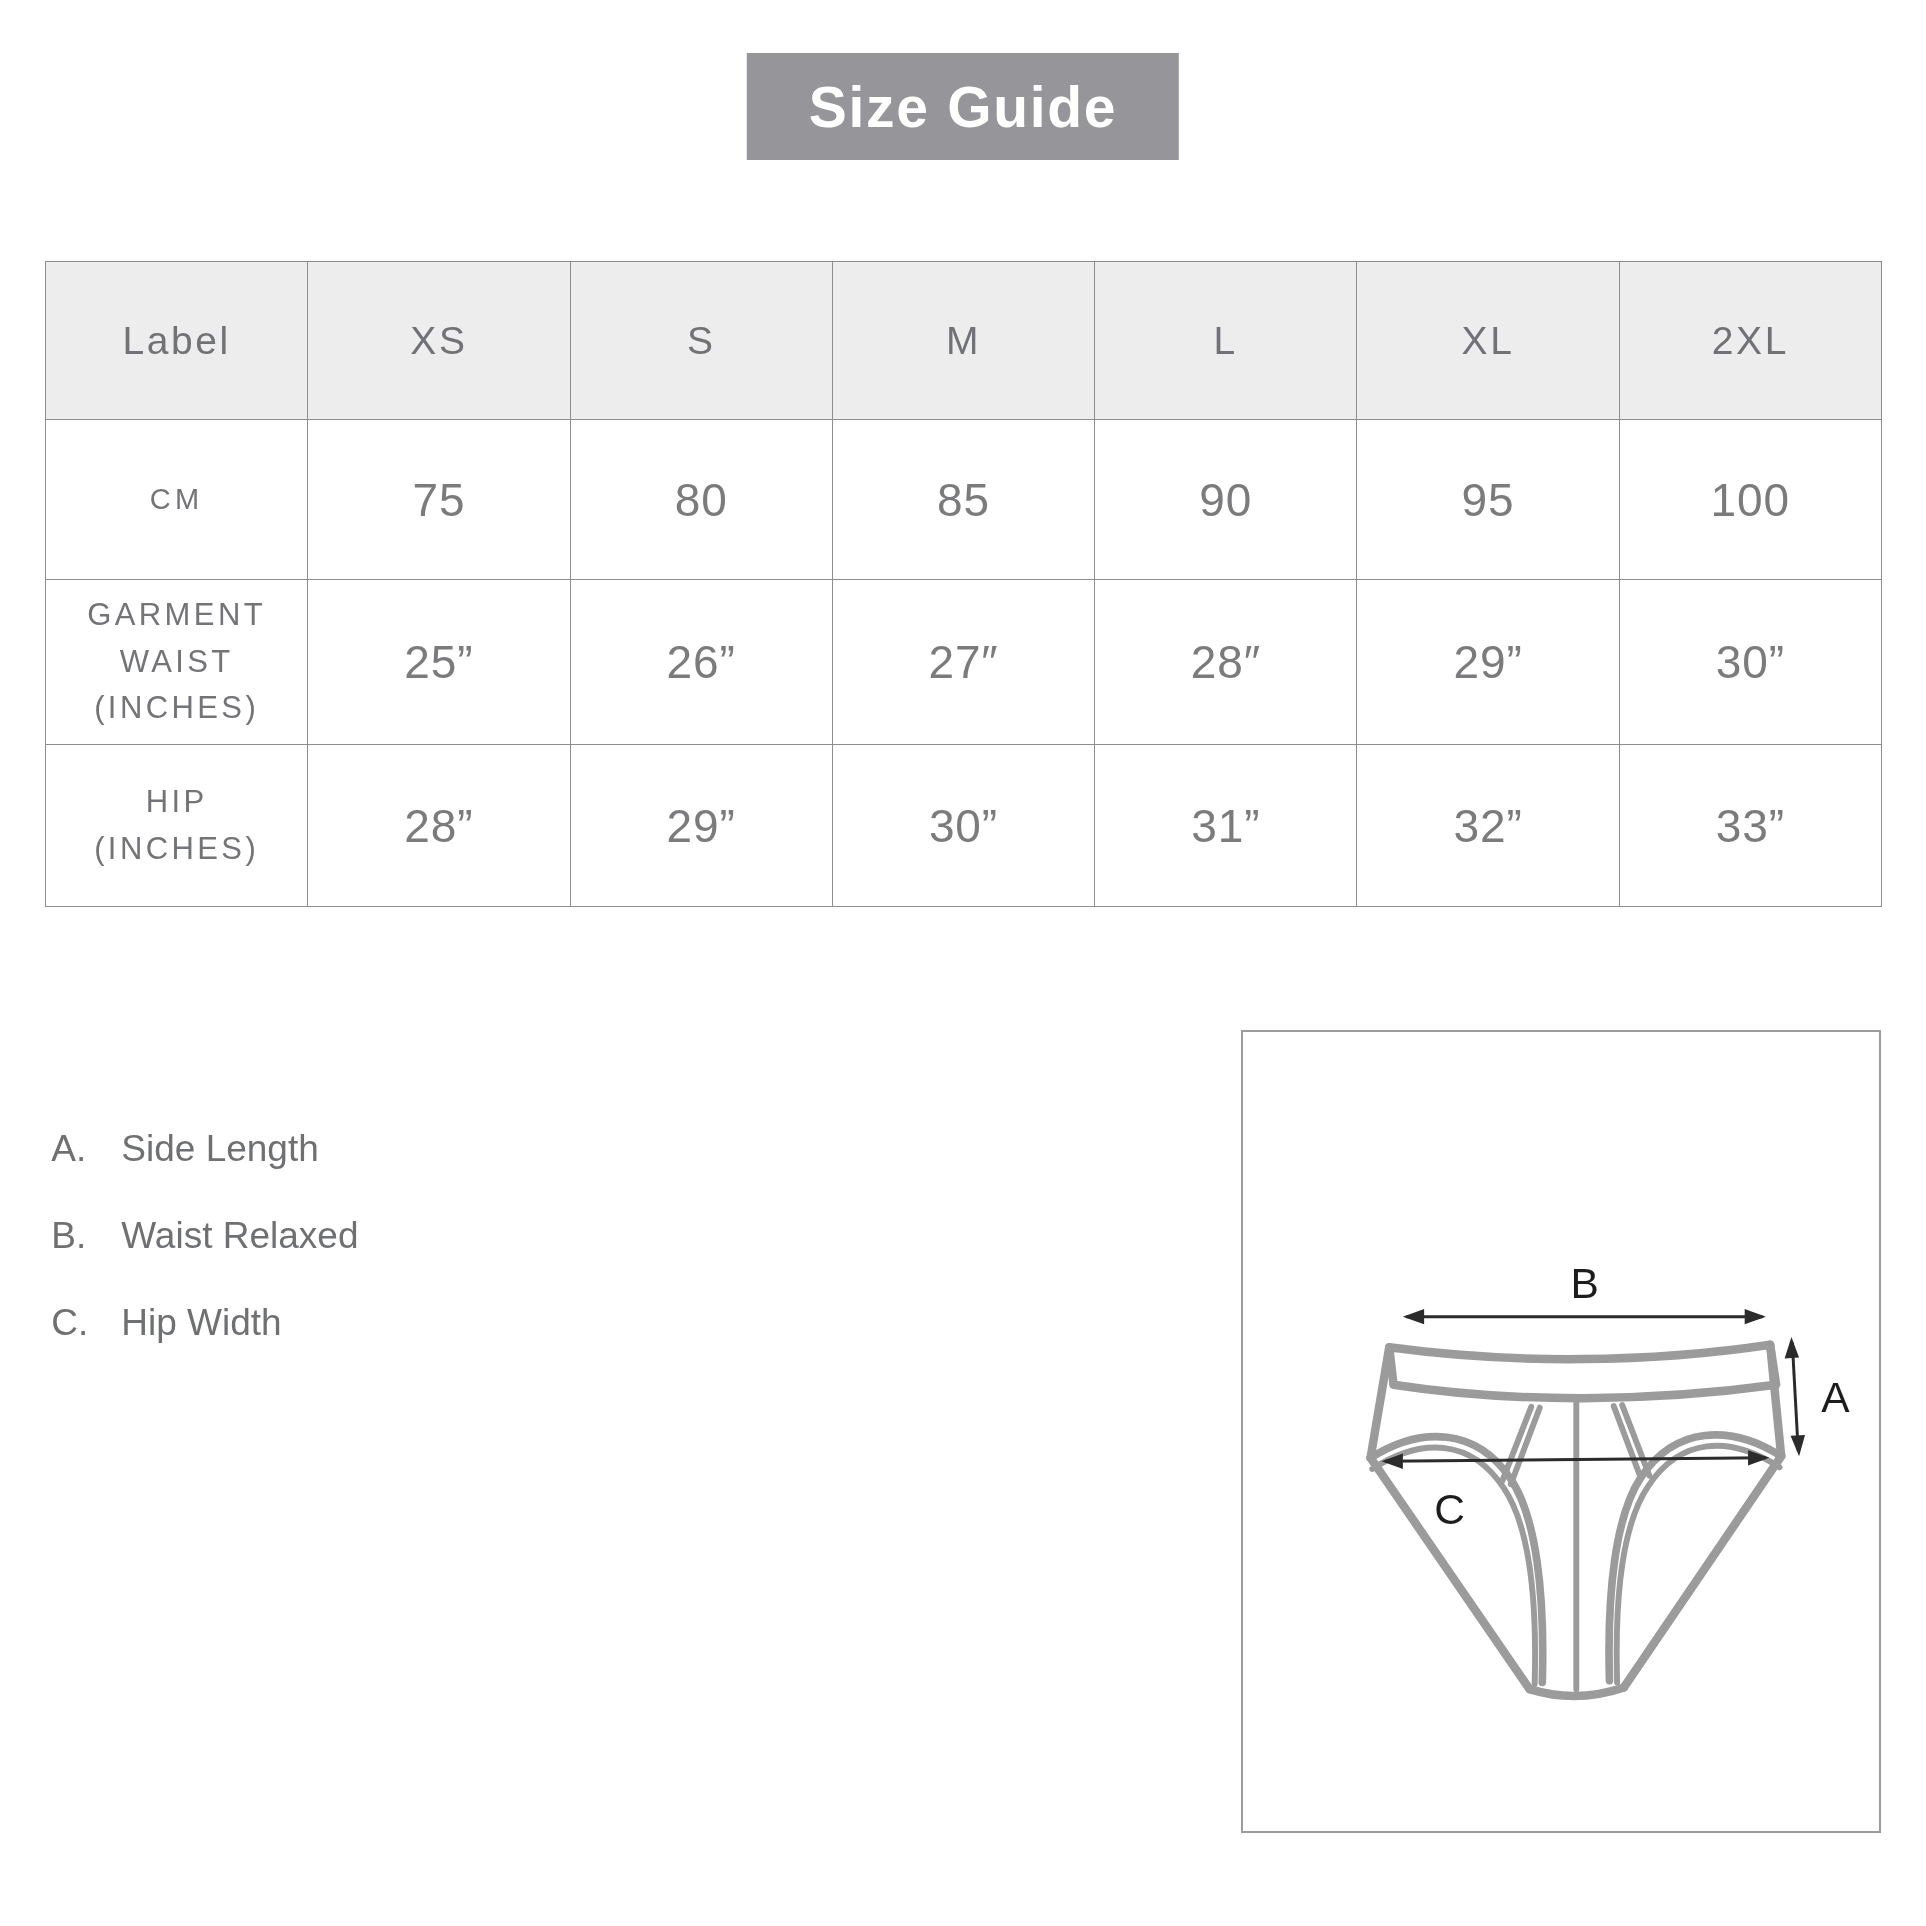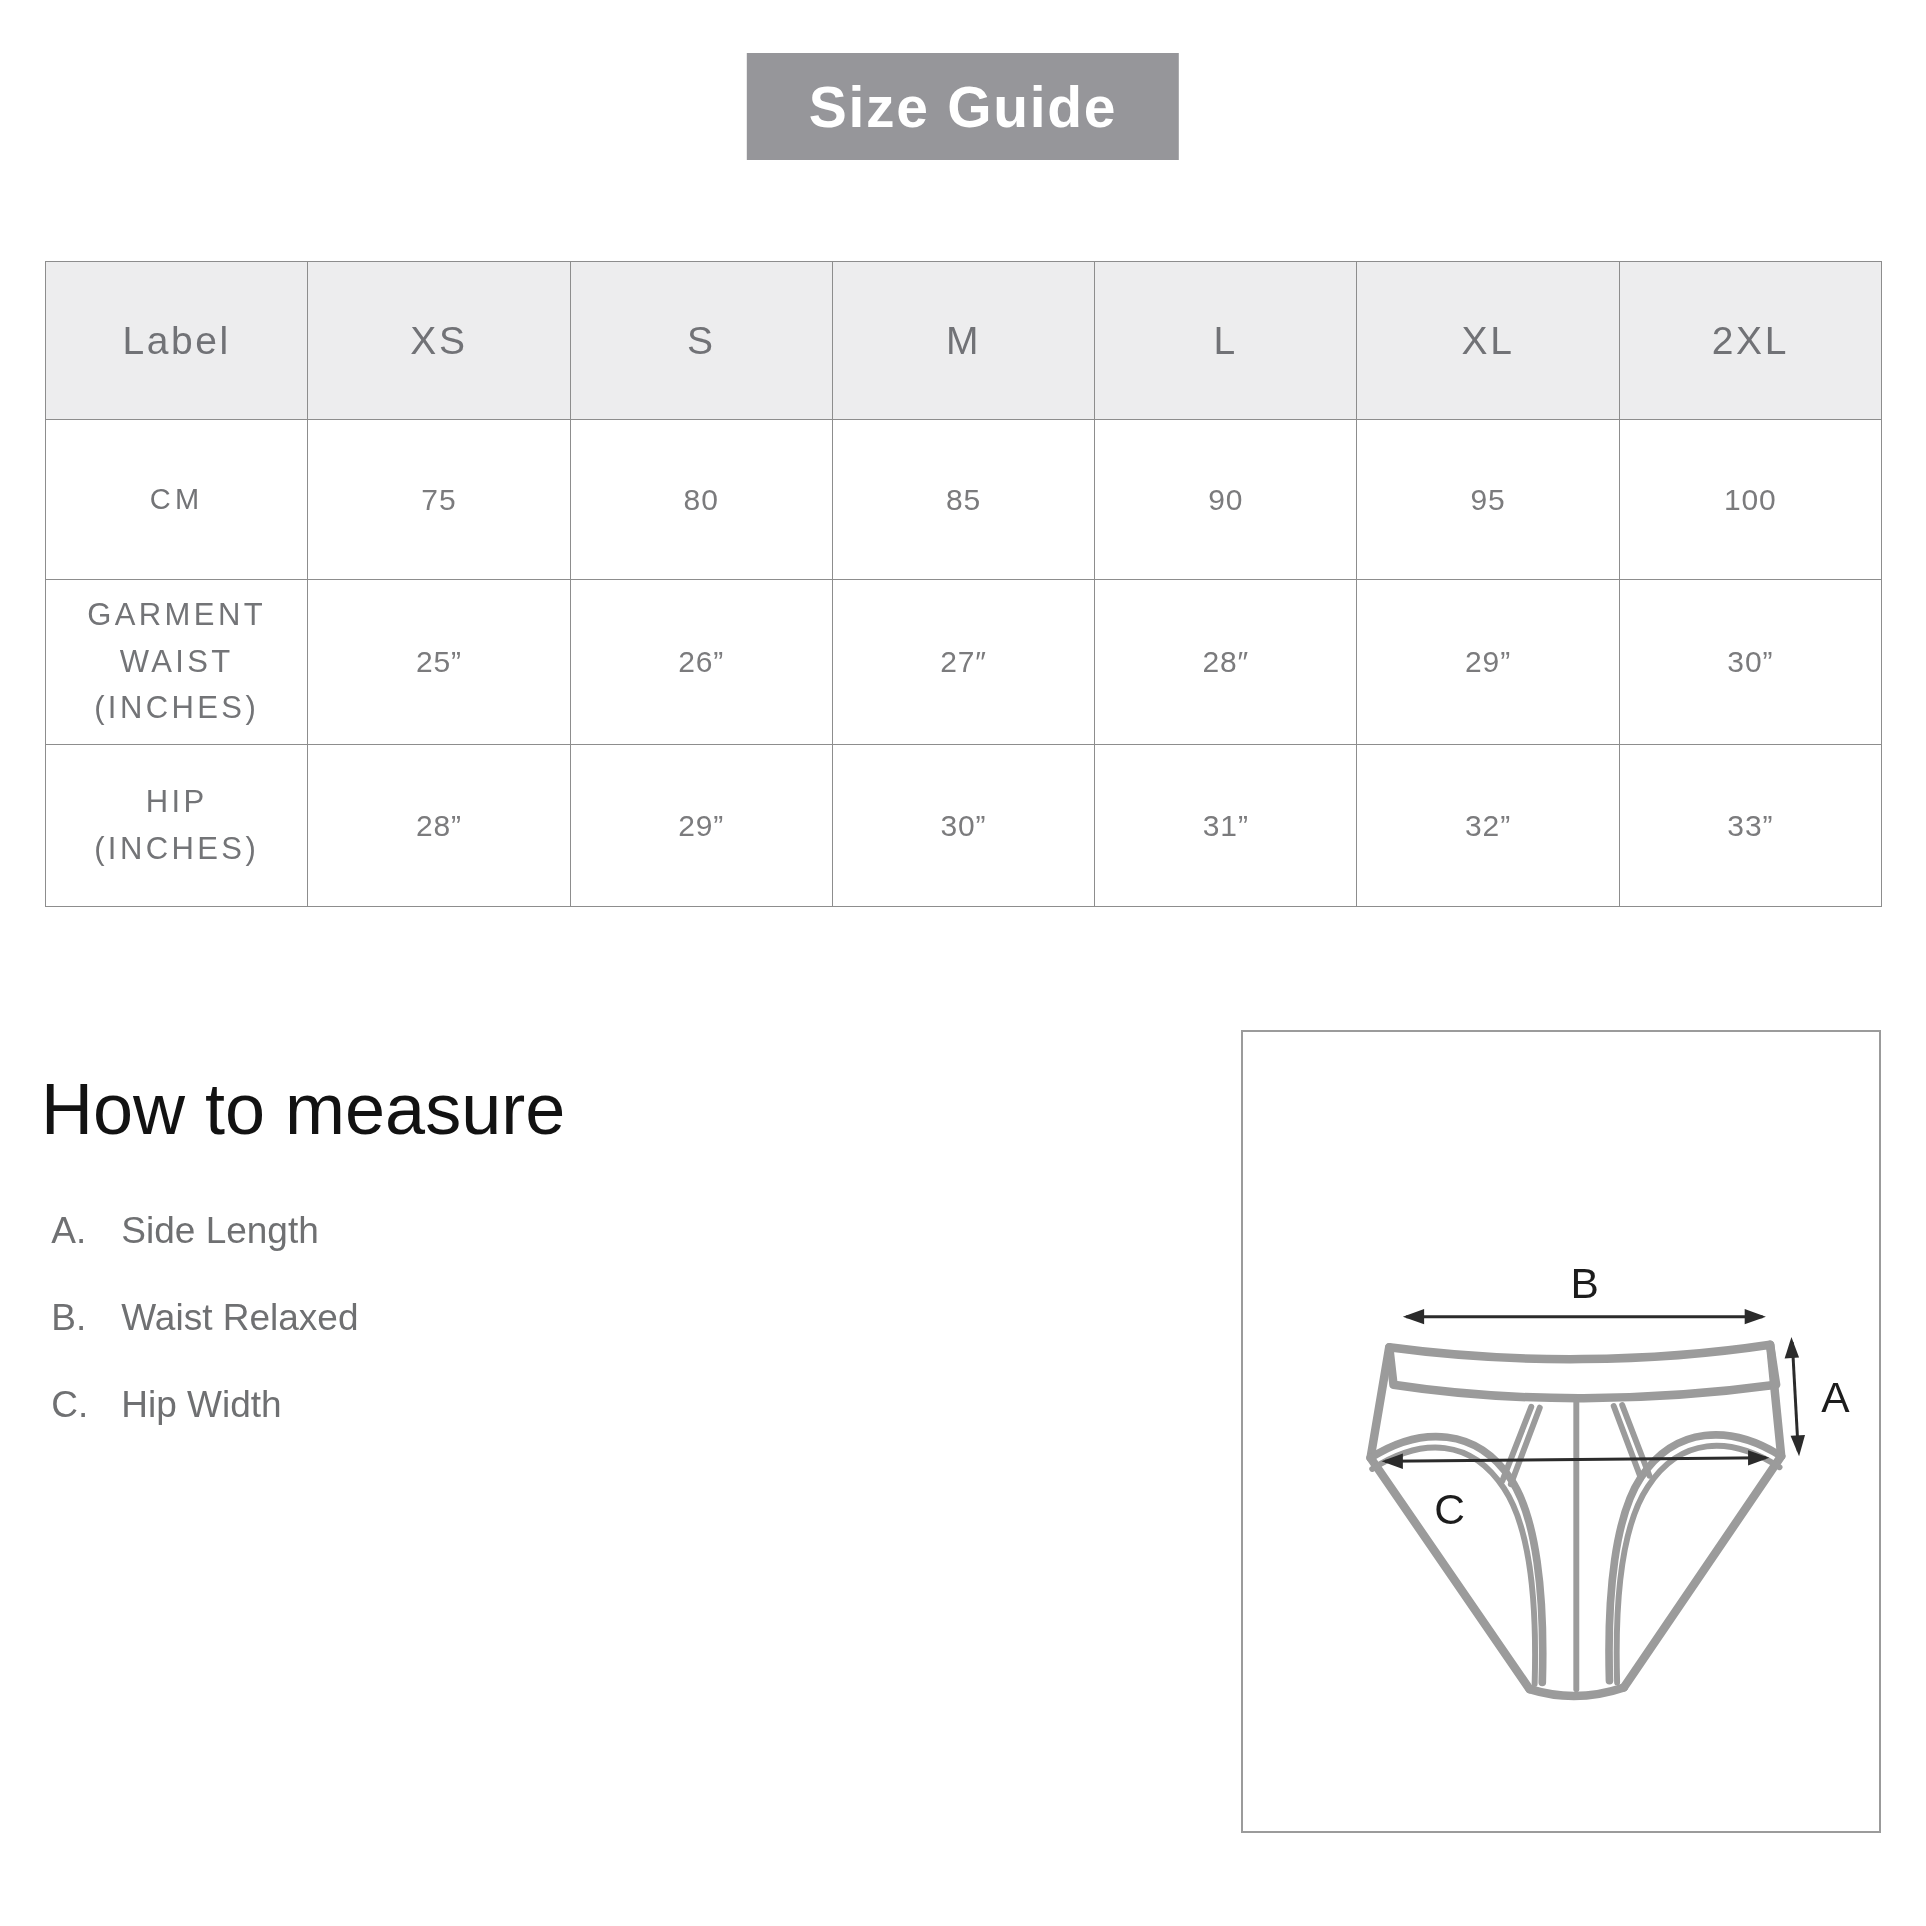--- a/index.html
+++ b/index.html
@@ -19,21 +19,21 @@
   }
   .size-table td,.size-table th{
     border:1.7px solid #8d8d8d;text-align:center;vertical-align:middle;
     padding:12px;
   }
   .size-table thead th{
     background:#ededee;color:#717276;font-weight:400;
     font-size:39px;letter-spacing:2.6px;height:133px;
   }
   .size-table td.value-cell{
-    color:#7b7b7d;font-size:30px;letter-spacing:0.9px;background:#ffffff;
+    color:#7b7b7d;font-size:46px;letter-spacing:0.9px;background:#ffffff;
   }
   .size-table td.row-label{
     color:#737477;font-size:31px;letter-spacing:3.4px;line-height:1.5;
     white-space:pre-line;background:#ffffff;
   }
   .size-table tbody tr:nth-child(1) td{height:135px;}
   .size-table tbody tr:nth-child(2) td{height:140px;}
   .size-table tbody tr:nth-child(3) td{height:137px;}
   .size-table tbody tr:nth-child(4) td{height:118px;}
   .size-table tbody tr:nth-child(1) td.row-label{font-size:29px;letter-spacing:4.3px;}
@@ -110,21 +110,20 @@
       <td class="value-cell">29”</td>
       <td class="value-cell">30”</td>
       <td class="value-cell">31”</td>
       <td class="value-cell">32”</td>
       <td class="value-cell">33”</td>
     </tr>
   </tbody>
 </table>
 
 <div class="measure">
-  <h2>How to measure</h2>
   <div class="items">
     <div class="item">
       <span class="key">A.</span>
       <span class="lbl">Side Length</span>
     </div>
     <div class="item">
       <span class="key">B.</span>
       <span class="lbl">Waist Relaxed</span>
     </div>
     <div class="item">

